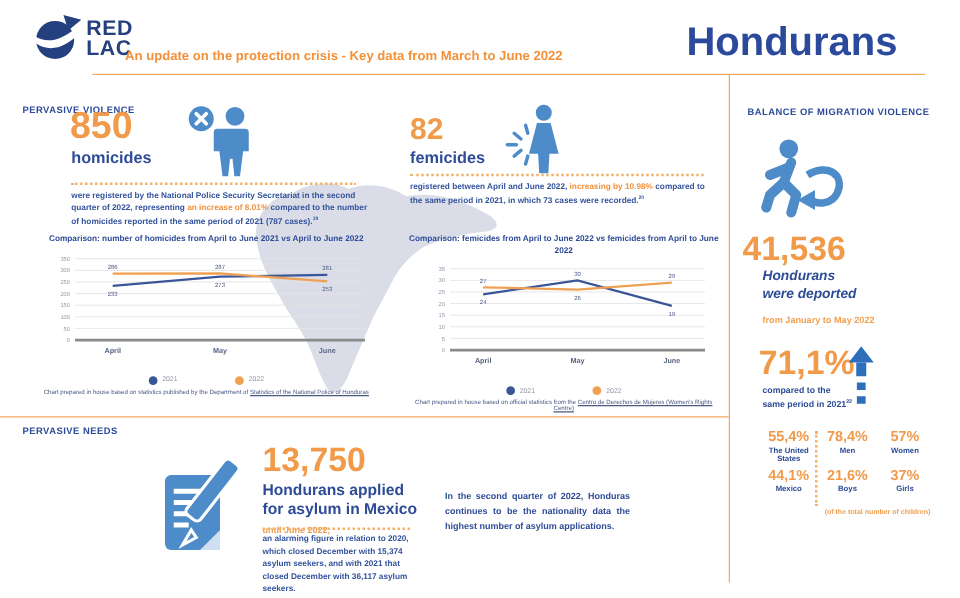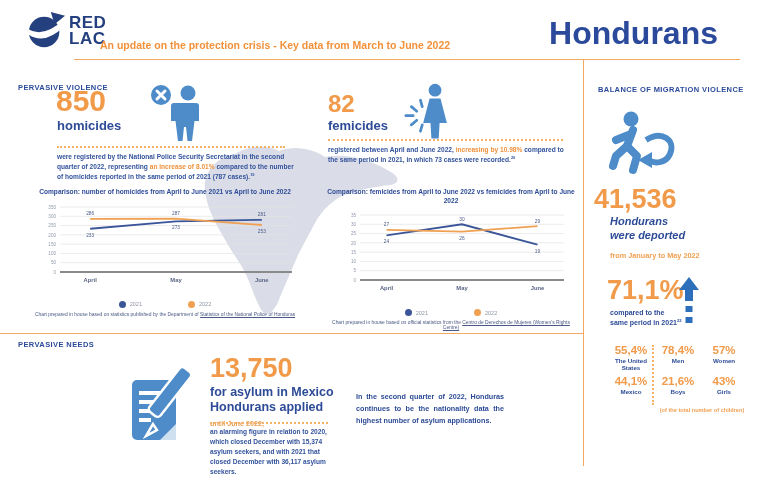--- a/index.html
+++ b/index.html
@@ -203,22 +203,22 @@
     <rect x="9" y="42" width="25" height="4" fill="#fff"></rect>
     <rect x="9" y="51" width="19" height="4" fill="#fff"></rect>
     <rect x="9" y="60" width="12" height="4" fill="#fff"></rect>
     <g stroke="#fff" stroke-width="2.5">
       <rect x="33" y="6" width="14" height="56" rx="4" fill="#4d8bc9" transform="rotate(38 40 34)"></rect>
       <path d="M23,66 L16,78 L27,72 Z" fill="#4d8bc9"></path>
     </g>
   </svg>
   <div class="abs big-num" style="left:210px;top:355px;font-size:27px">13,750</div>
   <div class="abs pn-label" style="left:210px;top:385px">
+    <div>Hondurans applied</div>
     <div>for asylum in Mexico</div>
-    <div>Hondurans applied</div>
   </div>
   <div class="abs pn-sub" style="left:210px;top:419px">until June 2022,</div>
   <div class="abs dotted" style="left:210px;top:422px;width:118px"></div>
   <div class="abs body-txt" style="left:210px;top:427px;width:122px">an alarming figure in relation to 2020, which closed December with 15,374 asylum seekers, and with 2021 that closed December with 36,117 asylum seekers.</div>
   <div class="abs pn-highlight" style="left:356px;top:391px;width:148px">In the second quarter of 2022, Honduras continues to be the nationality data the highest number of asylum applications.</div>
 
   <div class="abs sec-title" style="left:598px;top:85px">BALANCE OF MIGRATION VIOLENCE</div>
   <svg class="abs" style="left:606px;top:110px" width="72" height="72" viewBox="0 0 72 72">
     <circle cx="25" cy="9" r="7.5" fill="#4d8bc9"></circle>
     <g fill="none" stroke="#4d8bc9" stroke-width="8" stroke-linecap="round" stroke-linejoin="round">
@@ -262,20 +262,20 @@
     </div>
     <div>
       <div class="stat-val">44,1%</div>
       <div class="stat-lbl">Mexico</div>
     </div>
     <div>
       <div class="stat-val">21,6%</div>
       <div class="stat-lbl">Boys</div>
     </div>
     <div>
-      <div class="stat-val">43%</div>
+      <div class="stat-val">37%</div>
       <div class="stat-lbl">Girls</div>
     </div>
   </div>
   <div class="abs" style="left:652px;top:345px;height:60px;border-left:2px dotted #f3b169;width:0"></div>
   <div class="abs stats-note" style="left:654px;top:407px;width:96px">(of the total number of children)</div>
 
 </div>
 
 </body></html>

